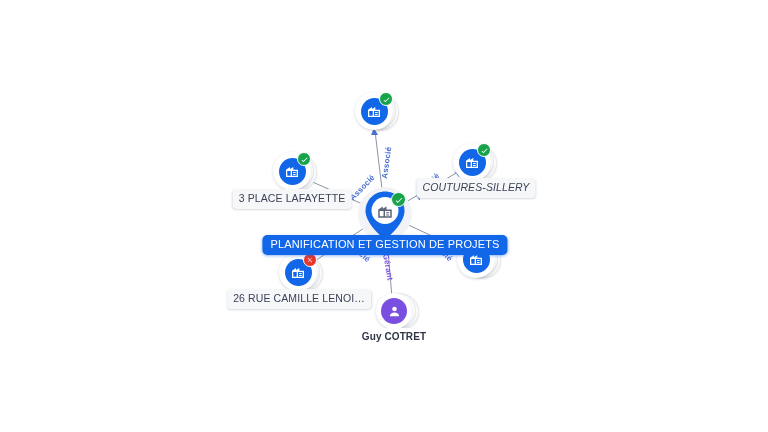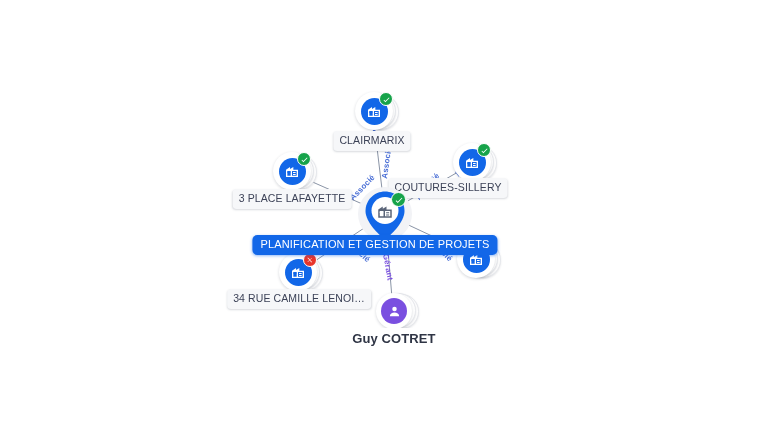--- a/index.html
+++ b/index.html
@@ -79,21 +79,21 @@
     white-space: nowrap;
     box-shadow: 0 1px 2px rgba(40,50,70,.18);
     transform: translateX(-50%);
   }
 
   .chip.person-chip {
     background: #ffffff;
     font-weight: bold;
     color: #2f3545;
     box-shadow: none;
-    font-size: 13px;
+    font-size: 10px;
   }
 
   .chip.selected {
     background: #1267e8;
     color: #ffffff;
     font-size: 11px;
     font-weight: normal;
     letter-spacing: .15px;
     border-radius: 5px;
     padding: 4px 8px 5px 8px;
@@ -163,41 +163,40 @@
           <rect x="8" y="13" width="1.6" height="1.6" fill="#1267e8"></rect>
         </svg>
       </div>
     </div>
     <div class="badge" style="left:5px; top:-19px; width:14px; height:14px; background:#16a34a;">
       <svg width="9" height="9" viewBox="0 0 24 24">
           <path fill="#ffffff" d="M9 16.2l-3.5-3.5-1.4 1.4L9 19 20 8l-1.4-1.4z"></path>
         </svg>
     </div>
   </div>
-  <div class="chip" style="left:372px; top:131px;">CLAIRMARIX</div>
 
   <div class="node" style="left:472px; top:162px;">
     <div class="stack" style="left:-11px; top:-17px; width:34px; height:34px;"></div>
     <div class="stack" style="left:-14px; top:-18px; width:34px; height:34px;"></div>
     <div class="disc" style="left:-19px; top:-19px; width:38px; height:38px;">
       <div class="inner-circle" style="width:27px; height:27px; background:#1267e8;">
         <svg width="16" height="16" viewBox="0 0 24 24">
           <path fill="#ffffff" d="M3 21V10l6-4v3l5-3v4h7v11H3zm2-2h5v-7H5v7zm7 0h7V12h-7v7zm1.5-5.5h4v1.5h-4v-1.5zm0 3h4V18h-4v-1.5z"></path>
           <rect x="5" y="13" width="1.6" height="1.6" fill="#1267e8"></rect>
           <rect x="8" y="13" width="1.6" height="1.6" fill="#1267e8"></rect>
         </svg>
       </div>
     </div>
     <div class="badge" style="left:5px; top:-19px; width:14px; height:14px; background:#16a34a;">
       <svg width="9" height="9" viewBox="0 0 24 24">
           <path fill="#ffffff" d="M9 16.2l-3.5-3.5-1.4 1.4L9 19 20 8l-1.4-1.4z"></path>
         </svg>
     </div>
   </div>
-  <div class="chip" style="left:448px; top:178px;">COUTURES-SILLERY</div>
+  <div class="chip" style="left:476px; top:178px;font-style:italic;">COUTURES-SILLERY</div>
 
   <div class="node" style="left:476px; top:259px;">
     <div class="stack" style="left:-11px; top:-17px; width:34px; height:34px;"></div>
     <div class="stack" style="left:-14px; top:-18px; width:34px; height:34px;"></div>
     <div class="disc" style="left:-19px; top:-19px; width:38px; height:38px;">
       <div class="inner-circle" style="width:27px; height:27px; background:#1267e8;">
         <svg width="16" height="16" viewBox="0 0 24 24">
           <path fill="#ffffff" d="M3 21V10l6-4v3l5-3v4h7v11H3zm2-2h5v-7H5v7zm7 0h7V12h-7v7zm1.5-5.5h4v1.5h-4v-1.5zm0 3h4V18h-4v-1.5z"></path>
           <rect x="5" y="13" width="1.6" height="1.6" fill="#1267e8"></rect>
           <rect x="8" y="13" width="1.6" height="1.6" fill="#1267e8"></rect>
@@ -236,21 +235,21 @@
           <rect x="8" y="13" width="1.6" height="1.6" fill="#1267e8"></rect>
         </svg>
       </div>
     </div>
     <div class="badge" style="left:5px; top:-19px; width:14px; height:14px; background:#e8342a;">
       <svg width="8" height="8" viewBox="0 0 24 24">
           <path fill="#ffffff" d="M18.3 5.7L12 12l6.3 6.3-1.4 1.4L10.6 13.4 5.7 18.3 4.3 16.9 10.6 12 4.3 5.7 5.7 4.3 12 10.6l4.9-4.9z"></path>
         </svg>
     </div>
   </div>
-  <div class="chip" style="left:299px; top:289px;">34 RUE CAMILLE LENOI…</div>
+  <div class="chip" style="left:299px; top:289px;">26 RUE CAMILLE LENOI…</div>
 
   <div class="node" style="left:292px; top:171px;">
     <div class="stack" style="left:-11px; top:-17px; width:34px; height:34px;"></div>
     <div class="stack" style="left:-14px; top:-18px; width:34px; height:34px;"></div>
     <div class="disc" style="left:-19px; top:-19px; width:38px; height:38px;">
       <div class="inner-circle" style="width:27px; height:27px; background:#1267e8;">
         <svg width="16" height="16" viewBox="0 0 24 24">
           <path fill="#ffffff" d="M3 21V10l6-4v3l5-3v4h7v11H3zm2-2h5v-7H5v7zm7 0h7V12h-7v7zm1.5-5.5h4v1.5h-4v-1.5zm0 3h4V18h-4v-1.5z"></path>
           <rect x="5" y="13" width="1.6" height="1.6" fill="#1267e8"></rect>
           <rect x="8" y="13" width="1.6" height="1.6" fill="#1267e8"></rect>
@@ -283,15 +282,15 @@
           <rect x="8" y="13" width="1.6" height="1.6" fill="#ffffff"></rect>
         </svg>
       </div>
     </div>
     <div class="badge" style="left:6px; top:-22px; width:15px; height:15px; background:#16a34a;">
       <svg width="10" height="10" viewBox="0 0 24 24">
           <path fill="#ffffff" d="M9 16.2l-3.5-3.5-1.4 1.4L9 19 20 8l-1.4-1.4z"></path>
         </svg>
     </div>
   </div>
-  <div class="chip selected" style="left:375px; top:235px;">PLANIFICATION ET GESTION DE PROJETS</div>
+  <div class="chip selected" style="left:385px; top:235px;">PLANIFICATION ET GESTION DE PROJETS</div>
 
 </div>
 
 </body></html>

